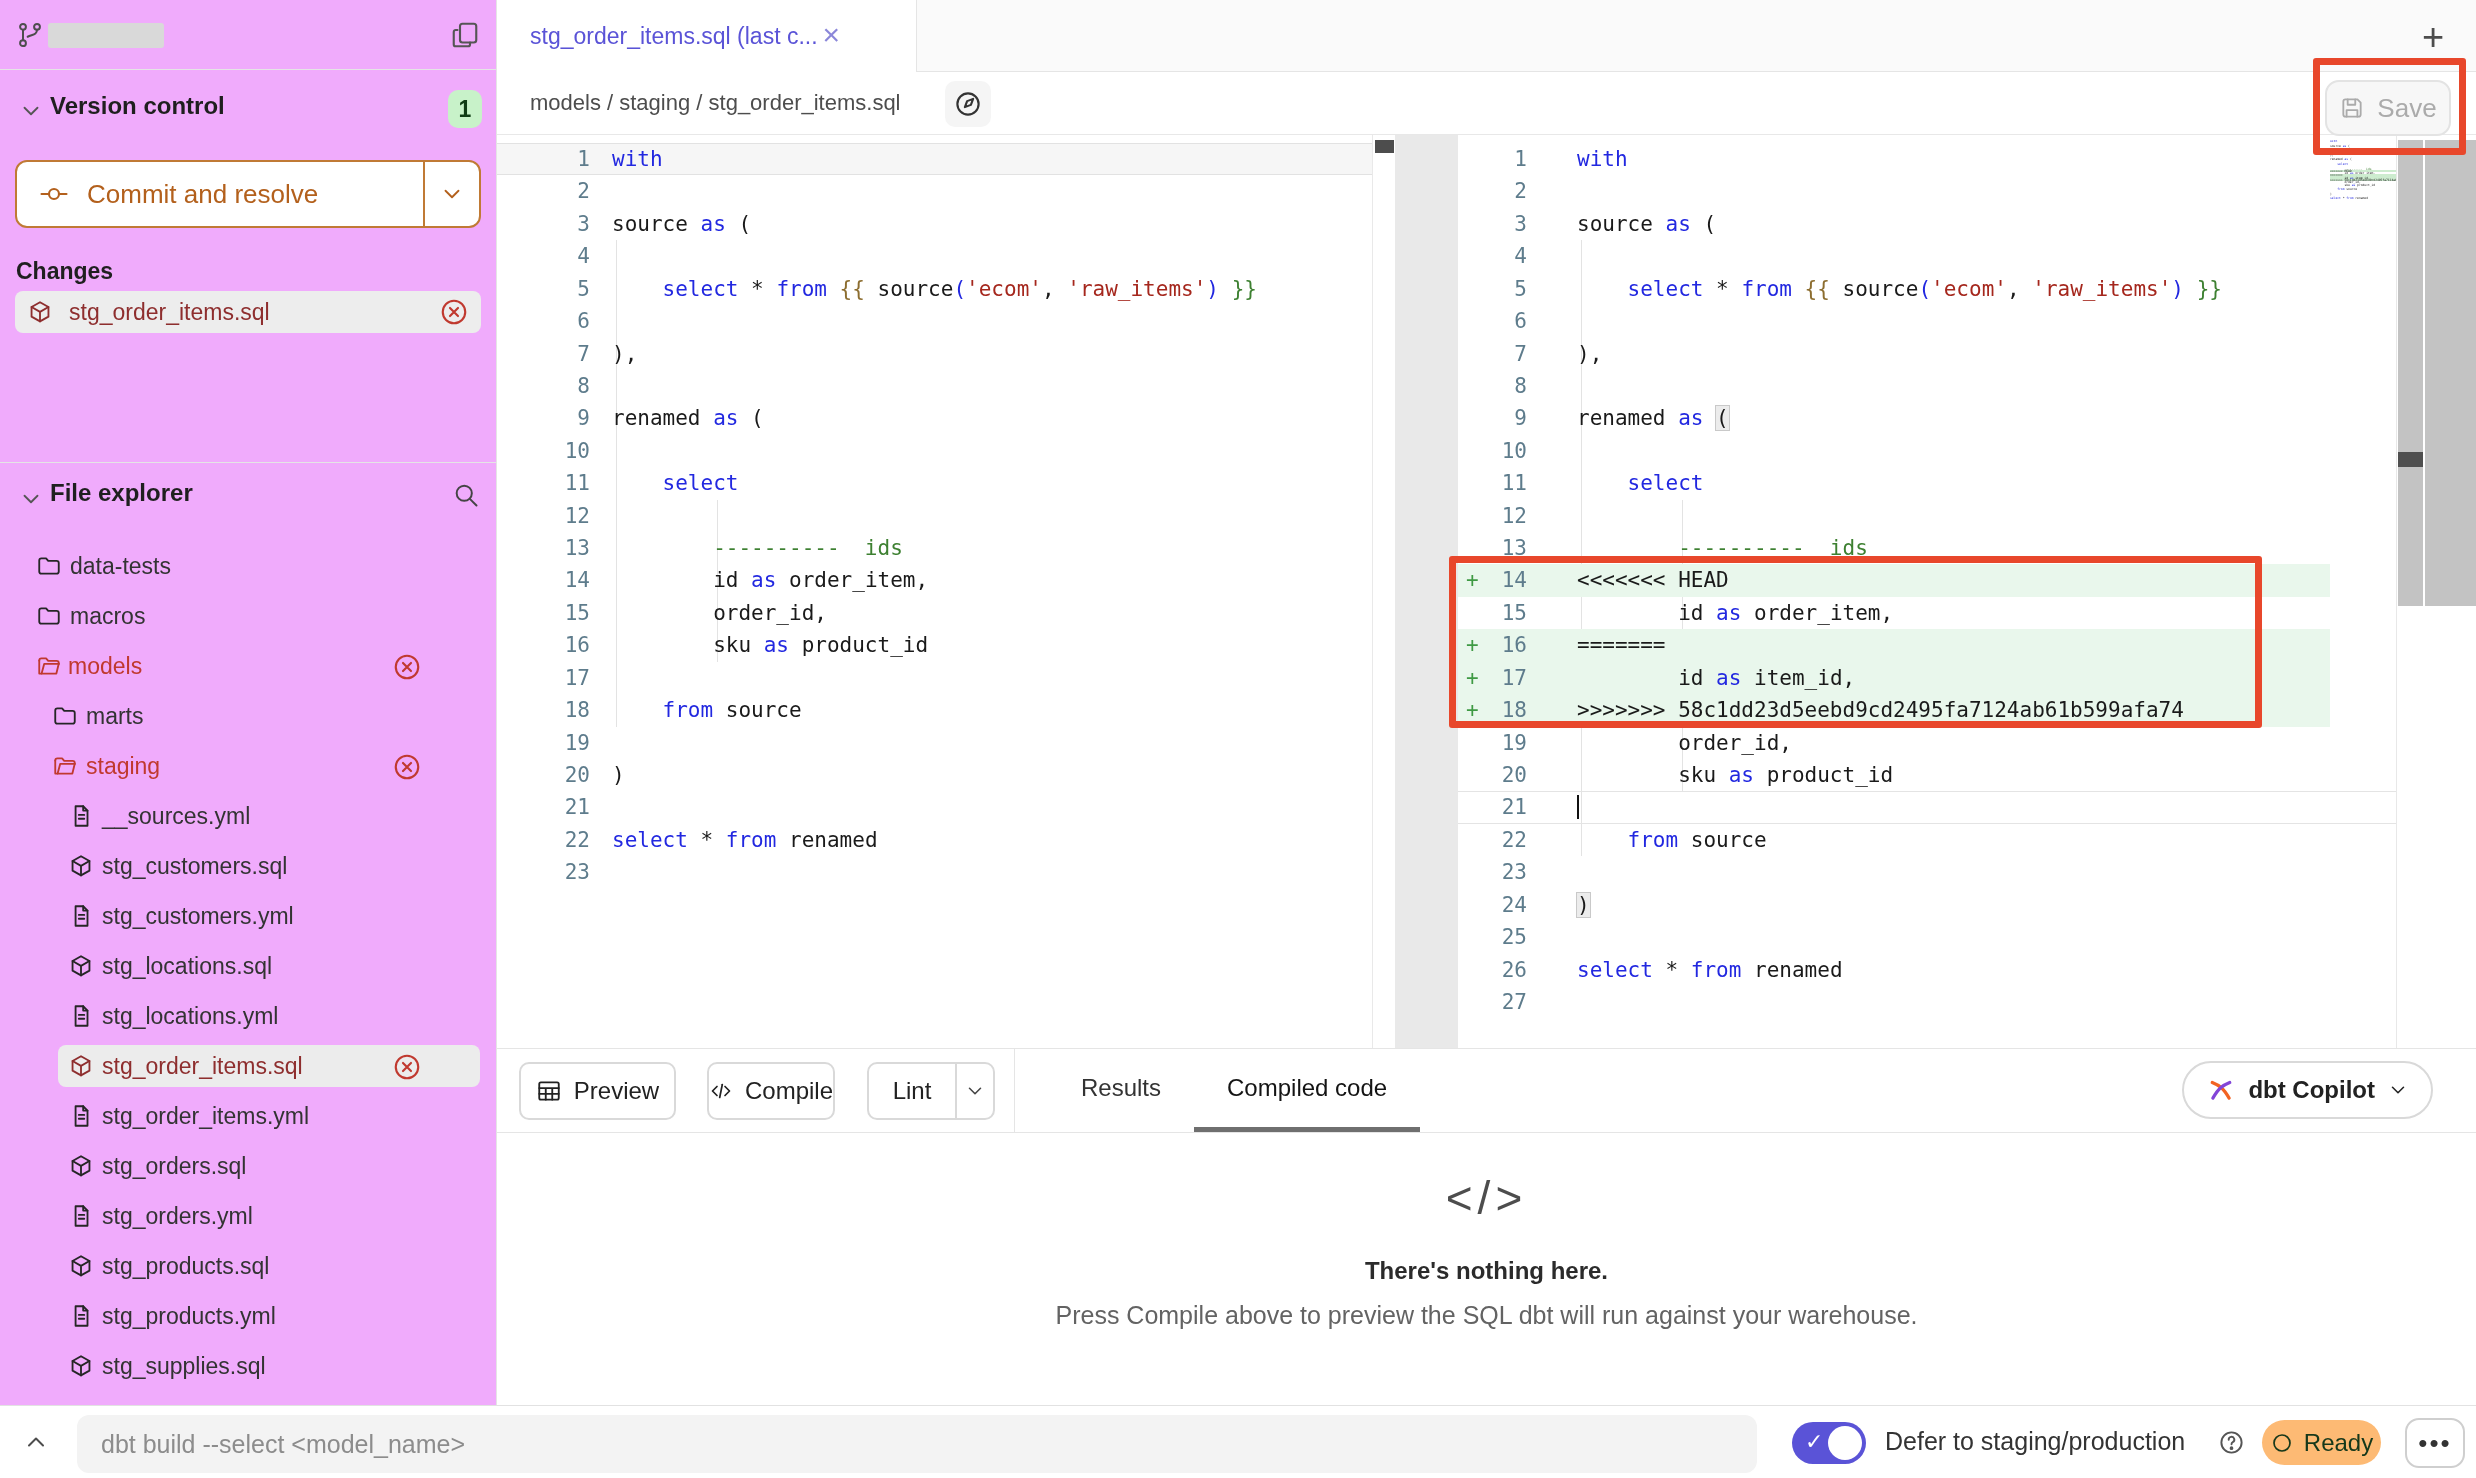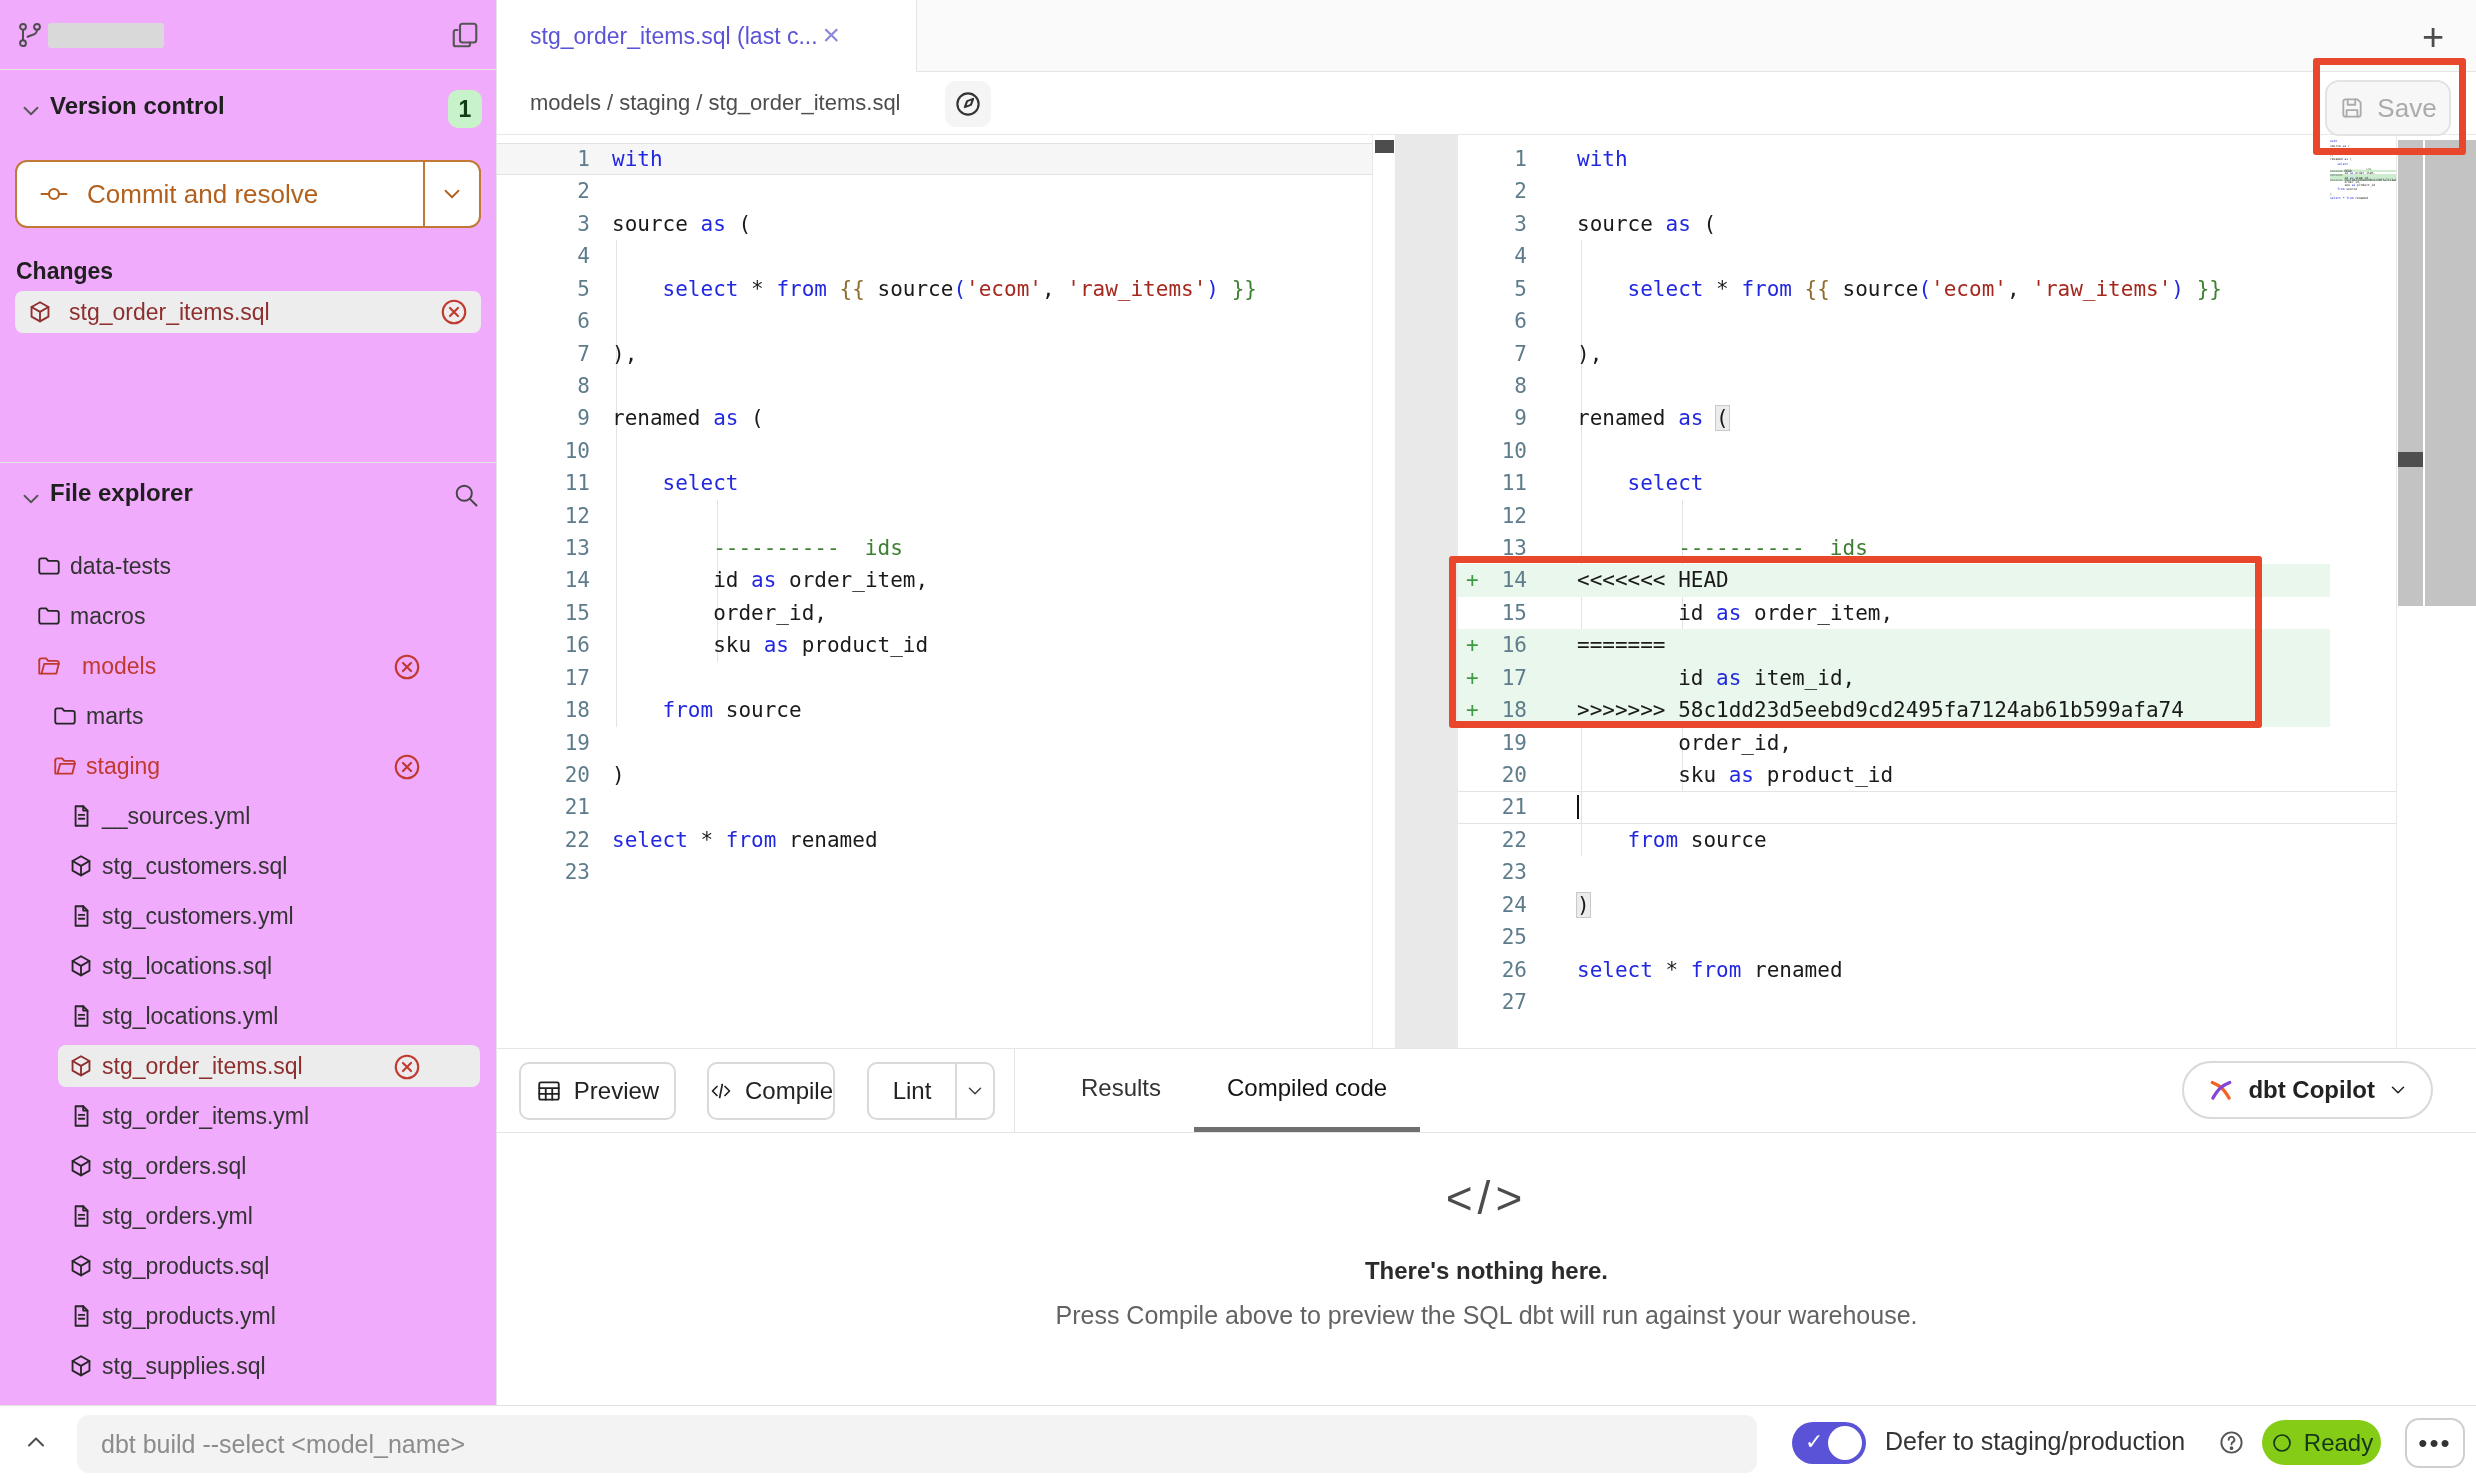--- a/index.html
+++ b/index.html
@@ -126,21 +126,21 @@
   
   .statusbar { left:0; top:1405px; width:2476px; height:73px; background:#fff; border-top:1px solid #e2e2e2; }
   .sb-caret { position:absolute; left:22px; top:22px; color:#4d4d4d; cursor:pointer; }
   .cmd-input { position:absolute; left:77px; top:9px; width:1680px; height:58px; background:#f3f3f3; border-radius:12px;
                display:flex; align-items:center; padding-left:24px; font-size:25px; color:#8c8c8c; cursor:text; }
   .toggle { position:absolute; left:1792px; top:16px; width:74px; height:42px; border-radius:21px; background:#5a53d7; cursor:pointer; }
   .toggle .check { position:absolute; left:13px; top:7px; color:#fff; font-size:22px; }
   .toggle .knob { position:absolute; right:4px; top:4px; width:34px; height:34px; border-radius:50%; background:#fff; }
   .defer-label { position:absolute; left:1885px; top:21px; font-size:25px; color:#333; }
   .help-icon { position:absolute; left:2218px; top:23px; color:#555; cursor:pointer; }
-  .ready-pill { position:absolute; left:2262px; top:14px; width:119px; height:45px; border-radius:23px; background:#84cc16;
+  .ready-pill { position:absolute; left:2262px; top:14px; width:119px; height:45px; border-radius:23px; background:#fdba74;
                 display:flex; align-items:center; justify-content:center; gap:10px; font-size:24px; font-weight:500; color:#16381a; }
   .dots-btn { position:absolute; left:2405px; top:12px; width:60px; height:50px; border:2px solid #cfcfcf; border-radius:14px; background:#fff;
               display:flex; align-items:center; justify-content:center; font-size:26px; letter-spacing:2px; color:#333; cursor:pointer; }
 </style>
 </head>
 <body>
 
 <div id="root">
 
   <div class="abs sidebar">
@@ -238,21 +238,21 @@
           <span class="t-label" style="left:70px">macros</span>
         </div>
         <div class="tree-row red">
           <span class="t-icon" style="left:36px">
             <svg width="26" height="26" viewBox="0 0 24 24" fill="none" stroke="currentColor" stroke-width="1.7" stroke-linecap="round" stroke-linejoin="round">
               <path d="M3 7c0-1.1.9-2 2-2h4.3l2 2.3H19c1.1 0 2 .9 2 2v.7"></path>
               <path d="M21 10H7.6L5.2 19H3V7"></path>
               <path d="M5.2 19h13.6L21 10"></path>
             </svg>
           </span>
-          <span class="t-label" style="left:82px">models</span>
+          <span class="t-label" style="left:68px">models</span>
           <span class="t-x">
             <svg width="30" height="30" viewBox="0 0 24 24" fill="none" stroke="currentColor" stroke-width="1.7" stroke-linecap="round" stroke-linejoin="round">
               <circle cx="12" cy="12" r="9"></circle>
               <path d="M8.8 8.8l6.4 6.4M15.2 8.8l-6.4 6.4"></path>
             </svg>
           </span>
         </div>
         <div class="tree-row">
           <span class="t-icon" style="left:52px">
             <svg width="26" height="26" viewBox="0 0 24 24" fill="none" stroke="currentColor" stroke-width="1.7" stroke-linecap="round" stroke-linejoin="round">

